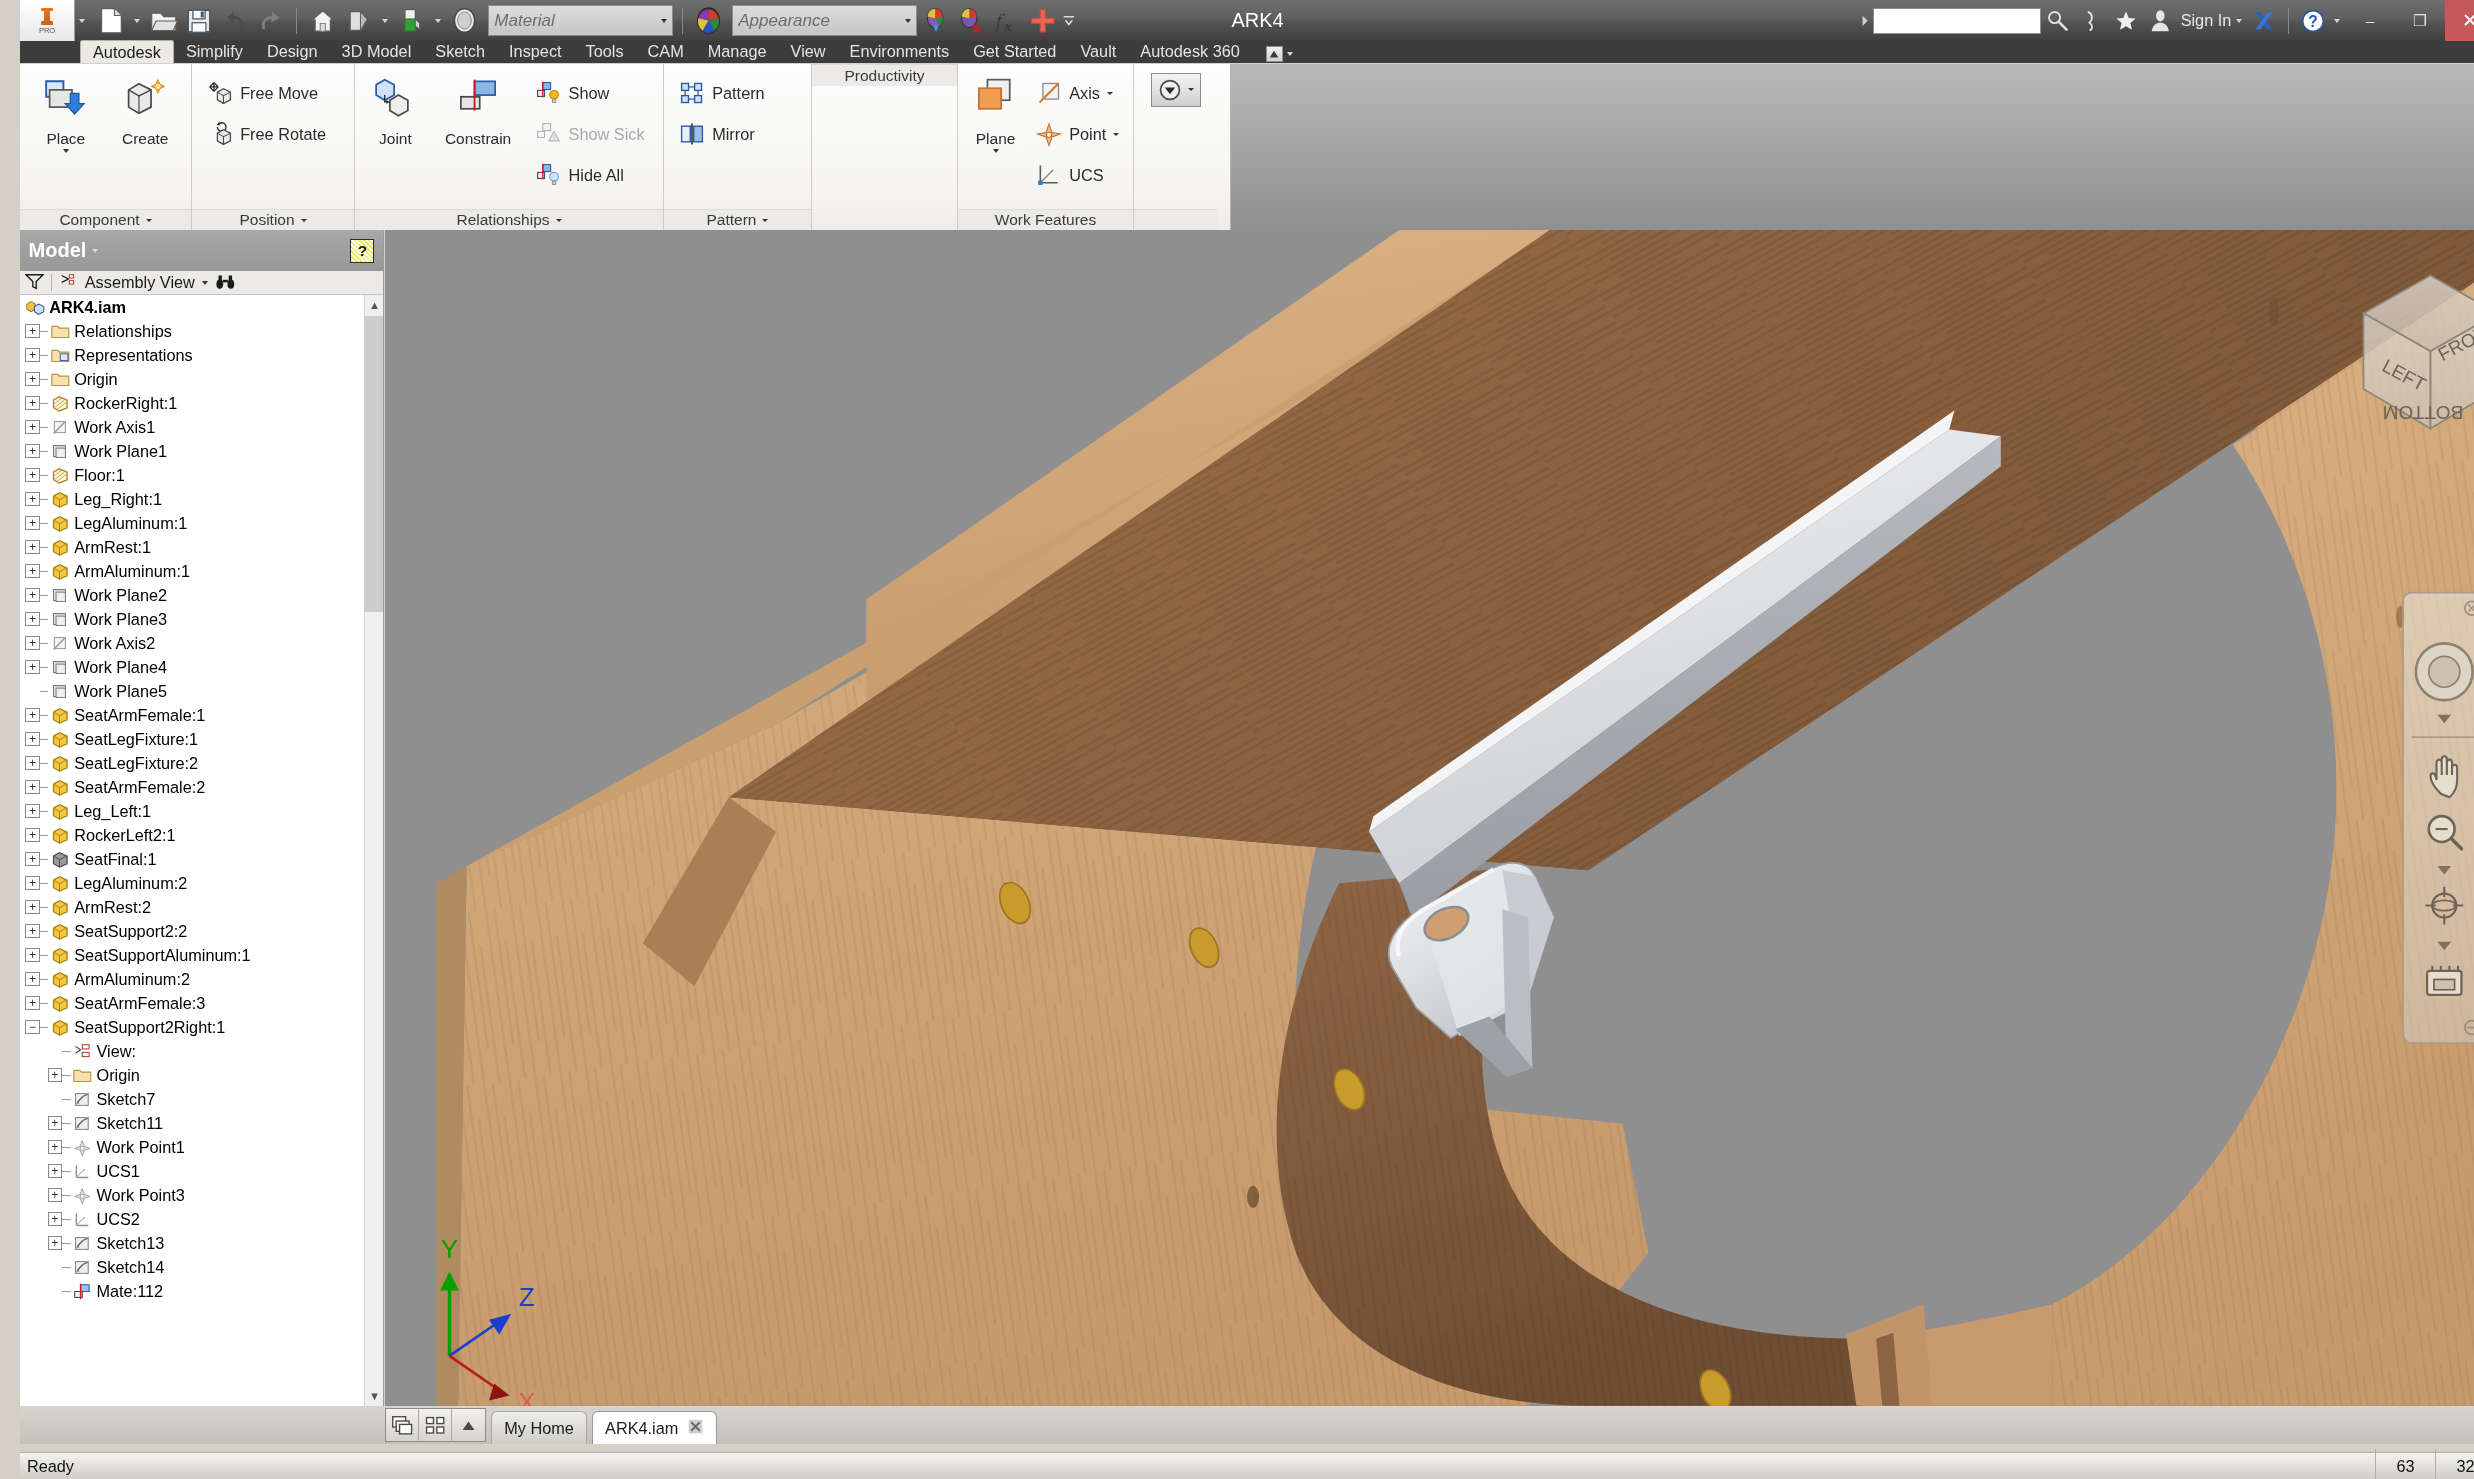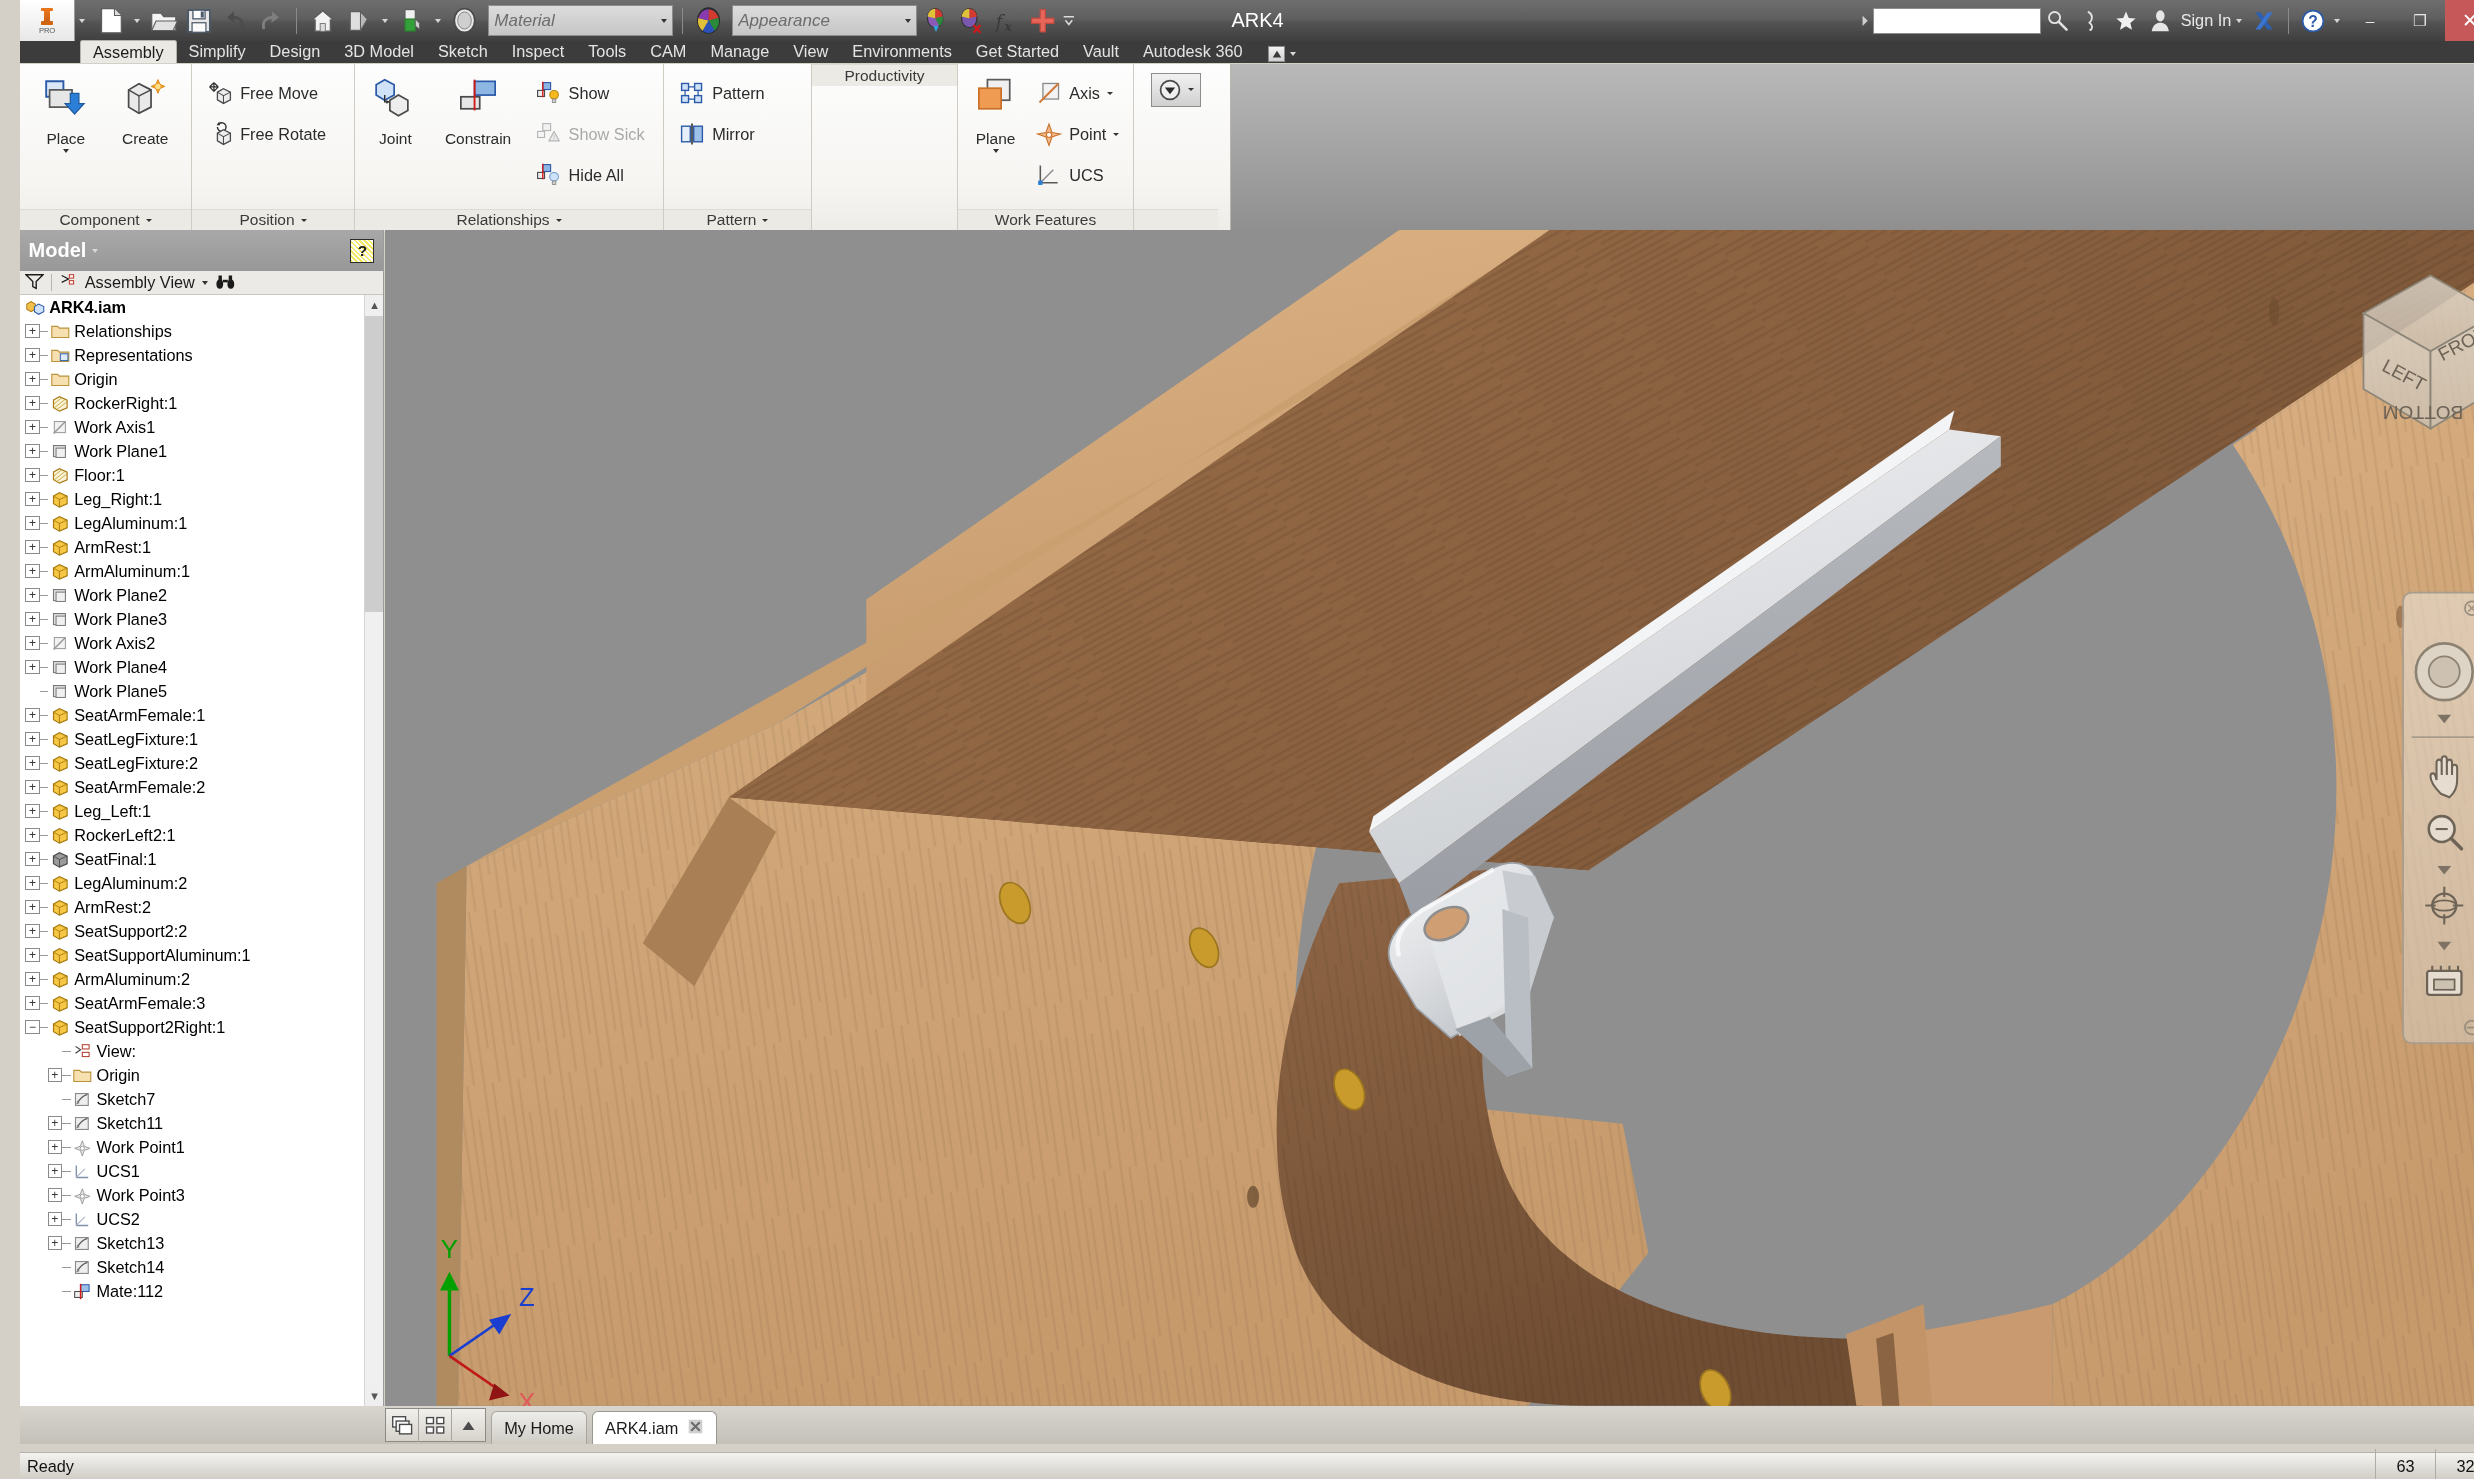--- a/index.html
+++ b/index.html
@@ -373,21 +373,21 @@
       <div class="qbtn small">
           <div class="caret"></div>
         </div>
       <div class="winbtn">–</div>
       <div class="winbtn">❐</div>
       <div class="winbtn close">✕</div>
     </div>
   </div>
 
   <div class="ribbon-tabs" id="tabstrip">
-      <div class="rtab active">Assembly</div>
+      <div class="rtab active">Autodesk</div>
       <div class="rtab">Simplify</div>
       <div class="rtab">Design</div>
       <div class="rtab">3D Model</div>
       <div class="rtab">Sketch</div>
       <div class="rtab">Inspect</div>
       <div class="rtab">Tools</div>
       <div class="rtab">CAM</div>
       <div class="rtab">Manage</div>
       <div class="rtab">View</div>
       <div class="rtab">Environments</div>

